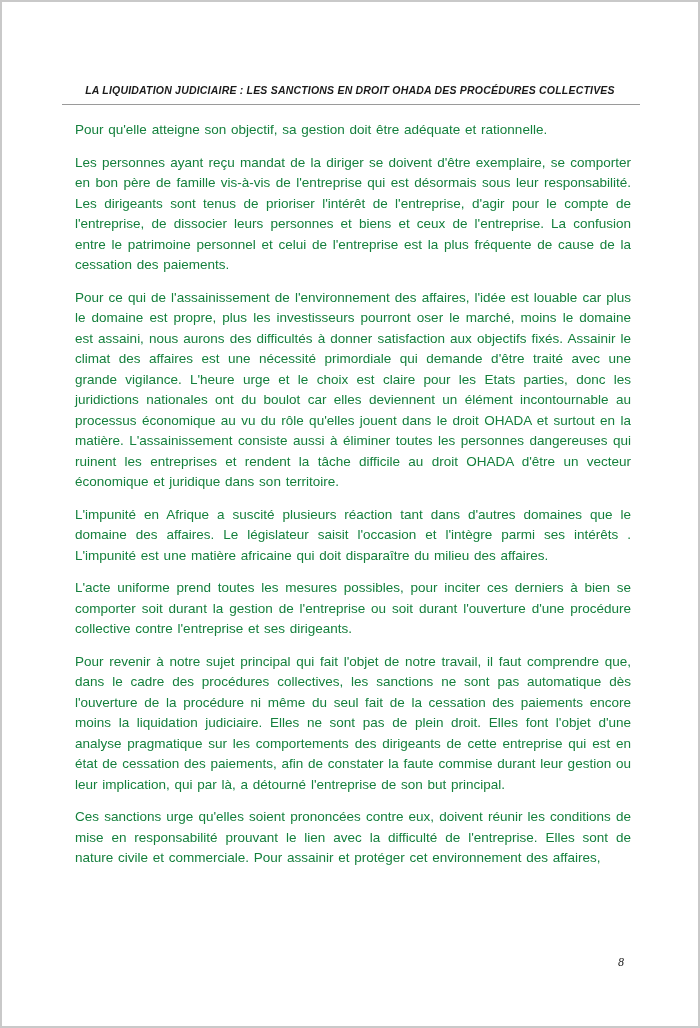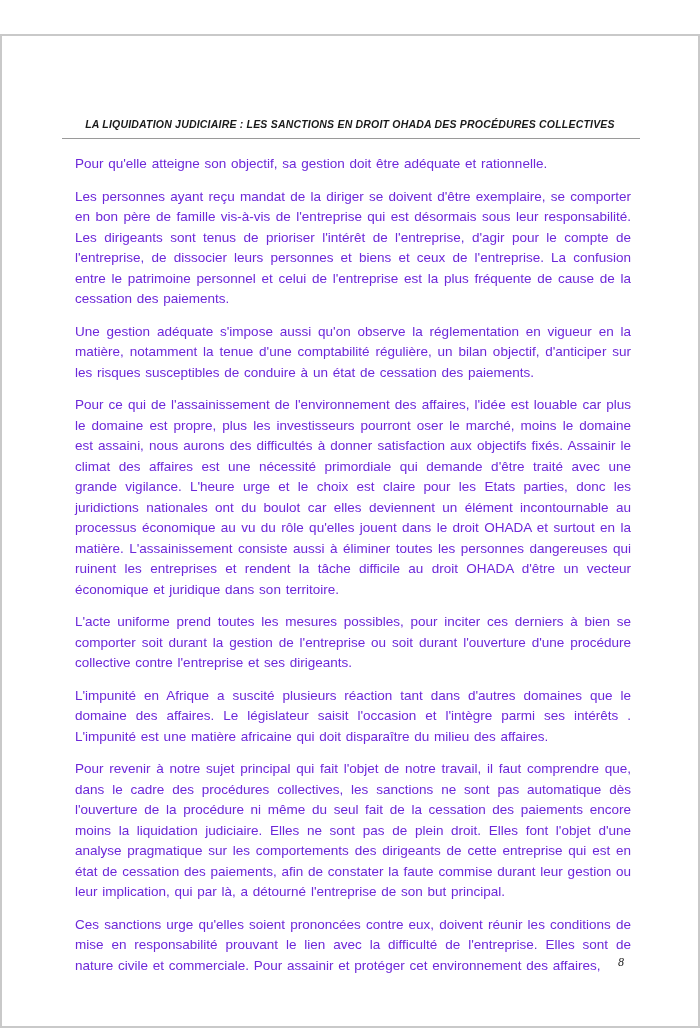--- a/index.html
+++ b/index.html
@@ -11,21 +11,20 @@
     font-family: "Liberation Sans", sans-serif;
     color: #141414;
     position: relative;
     overflow: hidden;
   }
   .page {
     position: absolute;
     inset: 0;
     background: #ffffff;
     border: 2px solid #c9c9c9;
-    margin-top: 34px;
   }
   .running-header {
     position: absolute;
     top: 82px;
     left: 62px;
     right: 62px;
     text-align: center;
     font-style: italic;
     font-weight: bold;
     font-size: 10.5px;
@@ -42,21 +41,21 @@
     border-top: 1px solid #9a9a9a;
   }
   .content {
     position: absolute;
     top: 118px;
     left: 73px;
     width: 556px;
     font-size: 13.5px;
     line-height: 20.5px;
     text-align: justify;
-    color: #6d28d9;
+    color: #15803d;
   }
   .content p {
     margin: 0 0 12px 0;
     word-spacing: 1px;
   }
   .page-number {
     position: absolute;
     right: 74px;
     bottom: 56px;
     font-family: "Liberation Serif", serif;
@@ -70,23 +69,22 @@
 
 <div class="page">
 
   <div class="running-header">LA LIQUIDATION JUDICIAIRE : LES SANCTIONS EN DROIT OHADA DES PROCÉDURES COLLECTIVES</div>
 
   <div class="header-rule"></div>
 
   <div class="content">
     <p>Pour qu'elle atteigne son objectif, sa gestion doit être adéquate et rationnelle.</p>
     <p>Les personnes ayant reçu mandat de la diriger se doivent d'être exemplaire, se comporter en bon père de famille vis-à-vis de l'entreprise qui est désormais sous leur responsabilité. Les dirigeants sont tenus de prioriser l'intérêt de l'entreprise, d'agir pour le compte de l'entreprise, de dissocier leurs personnes et biens et ceux de l'entreprise. La confusion entre le patrimoine personnel et celui de l'entreprise est la plus fréquente de cause de la cessation des paiements.</p>
-    <p>Une gestion adéquate s'impose aussi qu'on observe la réglementation en vigueur en la matière, notamment la tenue d'une comptabilité régulière, un bilan objectif, d'anticiper sur les risques susceptibles de conduire à un état de cessation des paiements.</p>
     <p>Pour ce qui de l'assainissement de l'environnement des affaires, l'idée est louable car plus le domaine est propre, plus les investisseurs pourront oser le marché, moins le domaine est assaini, nous aurons des difficultés à donner satisfaction aux objectifs fixés. Assainir le climat des affaires est une nécessité primordiale qui demande d'être traité avec une grande vigilance. L'heure urge et le choix est claire pour les Etats parties, donc les juridictions nationales ont du boulot car elles deviennent un élément incontournable au processus économique au vu du rôle qu'elles jouent dans le droit OHADA et surtout en la matière. L'assainissement consiste aussi à éliminer toutes les personnes dangereuses qui ruinent les entreprises et rendent la tâche difficile au droit OHADA d'être un vecteur économique  et juridique dans son territoire.</p>
+    <p>L'impunité en Afrique a suscité plusieurs réaction tant dans d'autres domaines que le domaine des affaires. Le législateur saisit l'occasion et l'intègre parmi ses intérêts . L'impunité est une matière africaine qui doit disparaître du milieu des affaires.</p>
     <p>L'acte uniforme prend toutes les mesures possibles, pour inciter ces derniers à bien se comporter soit durant la gestion de l'entreprise ou soit durant l'ouverture d'une procédure collective contre l'entreprise et ses dirigeants.</p>
-    <p>L'impunité en Afrique a suscité plusieurs réaction tant dans d'autres domaines que le domaine des affaires. Le législateur saisit l'occasion et l'intègre parmi ses intérêts . L'impunité est une matière africaine qui doit disparaître du milieu des affaires.</p>
     <p>Pour revenir à notre sujet principal qui fait l'objet de notre travail, il faut comprendre que, dans le cadre des procédures collectives, les sanctions ne sont pas automatique dès l'ouverture de la procédure ni même du seul fait de la cessation des paiements encore moins la liquidation judiciaire. Elles ne sont pas de plein droit.  Elles font l'objet d'une analyse pragmatique sur les comportements des dirigeants de cette entreprise qui est en état de cessation des paiements,  afin de constater la faute commise durant leur gestion ou leur implication, qui par là, a détourné l'entreprise de son but principal.</p>
     <p>Ces sanctions urge qu'elles soient prononcées contre eux, doivent réunir les conditions de mise en responsabilité prouvant le lien avec la difficulté de l'entreprise. Elles sont de nature civile et commerciale. Pour assainir et protéger cet environnement des affaires,</p>
   </div>
 
   <div class="page-number">8</div>
 
 </div>
 
 </body></html>

